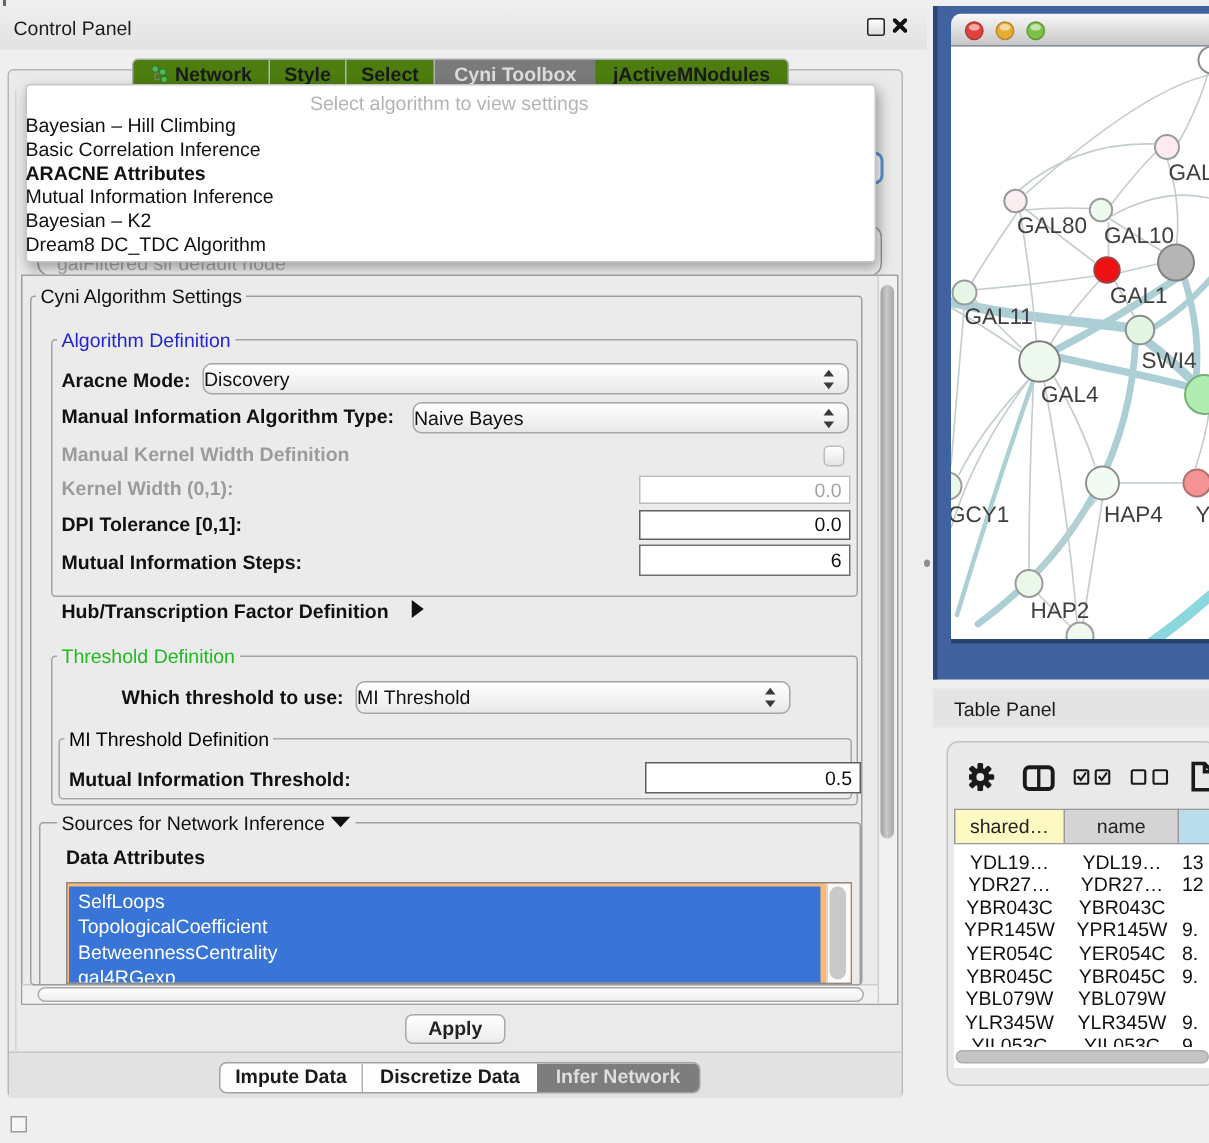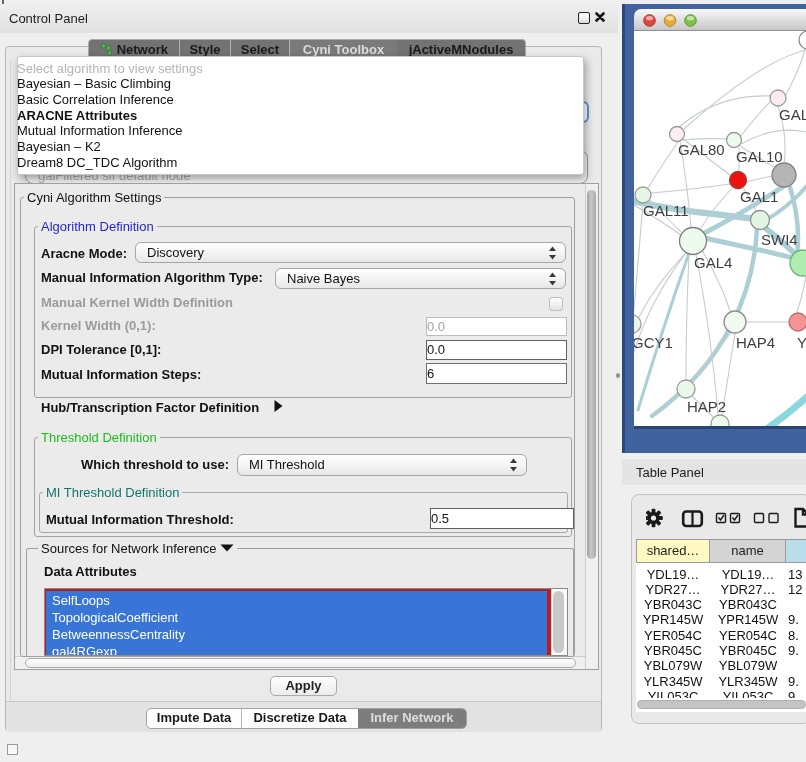--- a/index.html
+++ b/index.html
@@ -4,62 +4,62 @@
 <style>
 html,body{margin:0;padding:0;}
 body{width:806px;height:762px;position:relative;overflow:hidden;background:#efefef;
   font-family:"Liberation Sans",sans-serif;font-size:13px;color:#111;}
 .abs{position:absolute;}
 .b{font-weight:bold;}
 .gb{position:absolute;border:1px solid #9f9f9f;border-radius:3px;}
 .gt{position:absolute;background:#ebebeb;padding:0 3px;line-height:13px;white-space:nowrap;}
 .combo{position:absolute;border:1px solid #a6a6a6;border-radius:6px;
   background:linear-gradient(#ffffff,#f2f2f2 60%,#e7e7e7);box-sizing:border-box;
-  line-height:20px;padding-left:11px;white-space:nowrap;}
+  line-height:20px;white-space:nowrap;}
 .carets{position:absolute;right:8px;top:3px;width:9px;height:14px;}
-.fld{position:absolute;background:#fff;box-sizing:border-box;text-align:left;
-  padding-right:22px;line-height:18px;}
+.fld{position:absolute;background:#fff;box-sizing:border-box;text-align:right;
+  padding-right:5px;line-height:18px;}
 .lbl{position:absolute;white-space:nowrap;line-height:14px;}
 .seg{display:inline-block;box-sizing:border-box;text-align:center;vertical-align:top;}
 </style>
 </head>
 <body>
 
 <div class="abs" style="left:2px;top:0;width:2px;height:6px;background:#666;"></div>
 
 <div class="abs" style="left:0;top:4px;width:618px;height:29px;background:linear-gradient(#eeeeee,#e2e2e2);"></div>
 <div class="abs" style="left:9px;top:11px;font-size:13px;color:#1c1c1c;">Control Panel</div>
 <div class="abs" style="left:578px;top:12px;width:10px;height:10px;border:1.5px solid #222;border-radius:2px;background:linear-gradient(#fff,#ddd);"></div>
 <svg class="abs" style="left:595px;top:12px;" width="10" height="10" viewBox="0 0 10 10">
  <path d="M1.5 1.5 L8.5 8.5 M8.5 1.5 L1.5 8.5" stroke="#111" stroke-width="2.6" stroke-linecap="round"></path>
 </svg>
 
 <div class="abs" style="left:5px;top:46px;width:597px;height:686px;background:#eaeaea;border:1px solid #b6b6b6;border-radius:4px;box-sizing:border-box;"></div>
 <div class="abs" style="left:6px;top:701px;width:595px;height:30px;background:#e2e2e2;border-top:1px solid #c8c8c8;"></div>
 
 <div class="abs" style="left:10px;top:60px;width:1px;height:641px;background:#d4d4d4;"></div>
 
-<div class="abs" style="left:88px;top:39px;height:20px;background:#737373;border:1px solid #a9a9a9;border-radius:4px;white-space:nowrap;font-weight:bold;color:#1a1a1a;overflow:hidden;">
+<div class="abs" style="left:88px;top:39px;height:20px;background:#4d7c0f;border:1px solid #a9a9a9;border-radius:4px;white-space:nowrap;font-weight:bold;color:#1a1a1a;overflow:hidden;">
  <span class="seg" style="width:91px;height:20px;line-height:19px;border-right:1px solid #b3b3b3;">
   <svg width="13" height="13" viewBox="0 0 13 13" style="vertical-align:-2px;">
    <path d="M3.5 3.5 L3.5 10 L9 10 M3.5 6.5 L8 5" stroke="#777" stroke-width="1" fill="none"></path>
    <circle cx="3.5" cy="3" r="2.2" fill="#57b657" stroke="#2c7a2c" stroke-width=".8"></circle>
    <circle cx="8.5" cy="5" r="2.2" fill="#57b657" stroke="#2c7a2c" stroke-width=".8"></circle>
    <circle cx="9.5" cy="10" r="2.2" fill="#57b657" stroke="#2c7a2c" stroke-width=".8"></circle>
   </svg>
   Network</span><span class="seg" style="width:51px;height:20px;line-height:19px;border-right:1px solid #b3b3b3;">Style</span><span class="seg" style="width:59px;height:20px;line-height:19px;border-right:1px solid #b3b3b3;">Select</span><span class="seg" style="width:107px;height:20px;line-height:19px;background:#7a7a7a;color:#dcdcdc;">Cyni Toolbox</span><span class="seg" style="width:128px;height:20px;line-height:19px;">jActiveMNodules</span>
 </div>
 
 <div class="abs" style="left:25px;top:150px;width:563px;height:34px;border:1.5px solid #9c9c9c;border-radius:8px;background:#f4f4f4;box-sizing:border-box;"></div>
 <div class="abs" style="left:38px;top:168px;width:520px;height:16px;overflow:hidden;color:#adadad;">galFiltered sif default node</div>
 <div class="abs" style="left:574px;top:101px;width:15px;height:22px;border:2.5px solid #5896d2;border-radius:6px;background:#fff;box-sizing:border-box;"></div>
 
 <div class="abs" style="left:17px;top:56px;width:565px;height:117px;background:#fff;border:1px solid #c6c6c6;border-radius:3px;box-shadow:2px 4px 9px rgba(0,0,0,0.35);"></div>
-<div class="abs" style="left:17px;top:61px;width:565px;text-align:left;color:#b4b4b4;">Select algorithm to view settings</div>
-<div class="abs" style="left:17px;top:76px;">Bayesian – Basic Climbing</div>
+<div class="abs" style="left:17px;top:61px;width:565px;text-align:center;color:#b4b4b4;">Select algorithm to view settings</div>
+<div class="abs" style="left:17px;top:76px;">Bayesian – Hill Climbing</div>
 <div class="abs" style="left:17px;top:92px;">Basic Correlation Inference</div>
 <div class="abs b" style="left:17px;top:108px;">ARACNE Attributes</div>
 <div class="abs" style="left:17px;top:123px;">Mutual Information Inference</div>
 <div class="abs" style="left:17px;top:139px;">Bayesian – K2</div>
 <div class="abs" style="left:17px;top:155px;">Dream8 DC_TDC Algorithm</div>
 
 <div class="abs" style="left:14px;top:183px;width:585px;height:487px;border:1px solid #9f9f9f;background:#ebebeb;box-sizing:border-box;"></div>
 
 <div class="abs" style="left:585px;top:184px;width:13px;height:485px;background:#f0f0f0;border-left:1px solid #cdcdcd;box-sizing:border-box;"></div>
 <div class="abs" style="left:586.5px;top:190px;width:9px;height:369px;background:linear-gradient(90deg,#9f9f9f,#c9c9c9 45%,#a8a8a8);border-radius:5px;"></div>
@@ -101,32 +101,32 @@
 
 <div class="gb" style="left:34px;top:437px;width:536px;height:98px;border-color:#a3a3a3;"></div>
 <div class="gt" style="left:38px;top:431px;color:#1fba1f;">Threshold Definition</div>
 <div class="lbl b" style="left:81px;top:458px;">Which threshold to use:</div>
 <div class="combo" style="left:237px;top:454px;width:290px;height:22px;">MI Threshold
  <svg class="carets" viewBox="0 0 9 14">
       <path d="M4.5 0.5 L8 5 L1 5 Z M4.5 13.5 L8 9 L1 9 Z" fill="#3a3a3a"></path>
     </svg>
 </div>
 <div class="gb" style="left:39px;top:492px;width:527px;height:39px;border-color:#a8a8a8;"></div>
-<div class="gt" style="left:43px;top:486px;color:#0f766e;">MI Threshold Definition</div>
+<div class="gt" style="left:43px;top:486px;color:#000000;">MI Threshold Definition</div>
 <div class="lbl b" style="left:46px;top:513px;">Mutual Information Threshold:</div>
 <div class="fld" style="left:430px;top:508px;width:144px;height:21px;border:1.5px solid #5f5f5f;line-height:19px;">0.5</div>
 
 <div class="gb" style="left:26px;top:548px;width:546px;height:107px;border-bottom:none;border-bottom-left-radius:0;border-bottom-right-radius:0;"></div>
 <div class="gt" style="left:38px;top:542px;">Sources for Network Inference
  <svg width="14" height="8" viewBox="0 0 14 8" style="vertical-align:1px;">
       <path d="M0.5 0.5 L13.5 0.5 L7 7.5 Z" fill="#111"></path>
     </svg>
 </div>
 <div class="lbl b" style="left:44px;top:565px;">Data Attributes</div>
-<div class="abs" style="left:44px;top:588px;width:524px;height:68px;background:#b91c1c;border:1px solid #8a8a8a;box-sizing:border-box;overflow:hidden;">
+<div class="abs" style="left:44px;top:588px;width:524px;height:68px;background:#fdba74;border:1px solid #8a8a8a;box-sizing:border-box;overflow:hidden;">
  <div class="abs" style="left:1px;top:1.5px;width:501px;height:70px;background:#3875d7;color:#fff;padding-left:5px;box-sizing:border-box;">
   <div class="abs" style="left:6px;top:2.5px;">SelfLoops</div>
   <div class="abs" style="left:6px;top:19.5px;text-align:right;">TopologicalCoefficient</div>
   <div class="abs" style="left:6px;top:36.5px;">BetweennessCentrality</div>
   <div class="abs" style="left:6px;top:53.5px;">gal4RGexp</div>
  </div>
  <div class="abs" style="left:506px;top:0;width:18px;height:68px;background:#fafafa;border-left:1px solid #cfcfcf;"></div>
  <div class="abs" style="left:508px;top:2px;width:11px;height:62px;background:#c9c9c9;border-radius:5.5px;"></div>
 </div>
 

